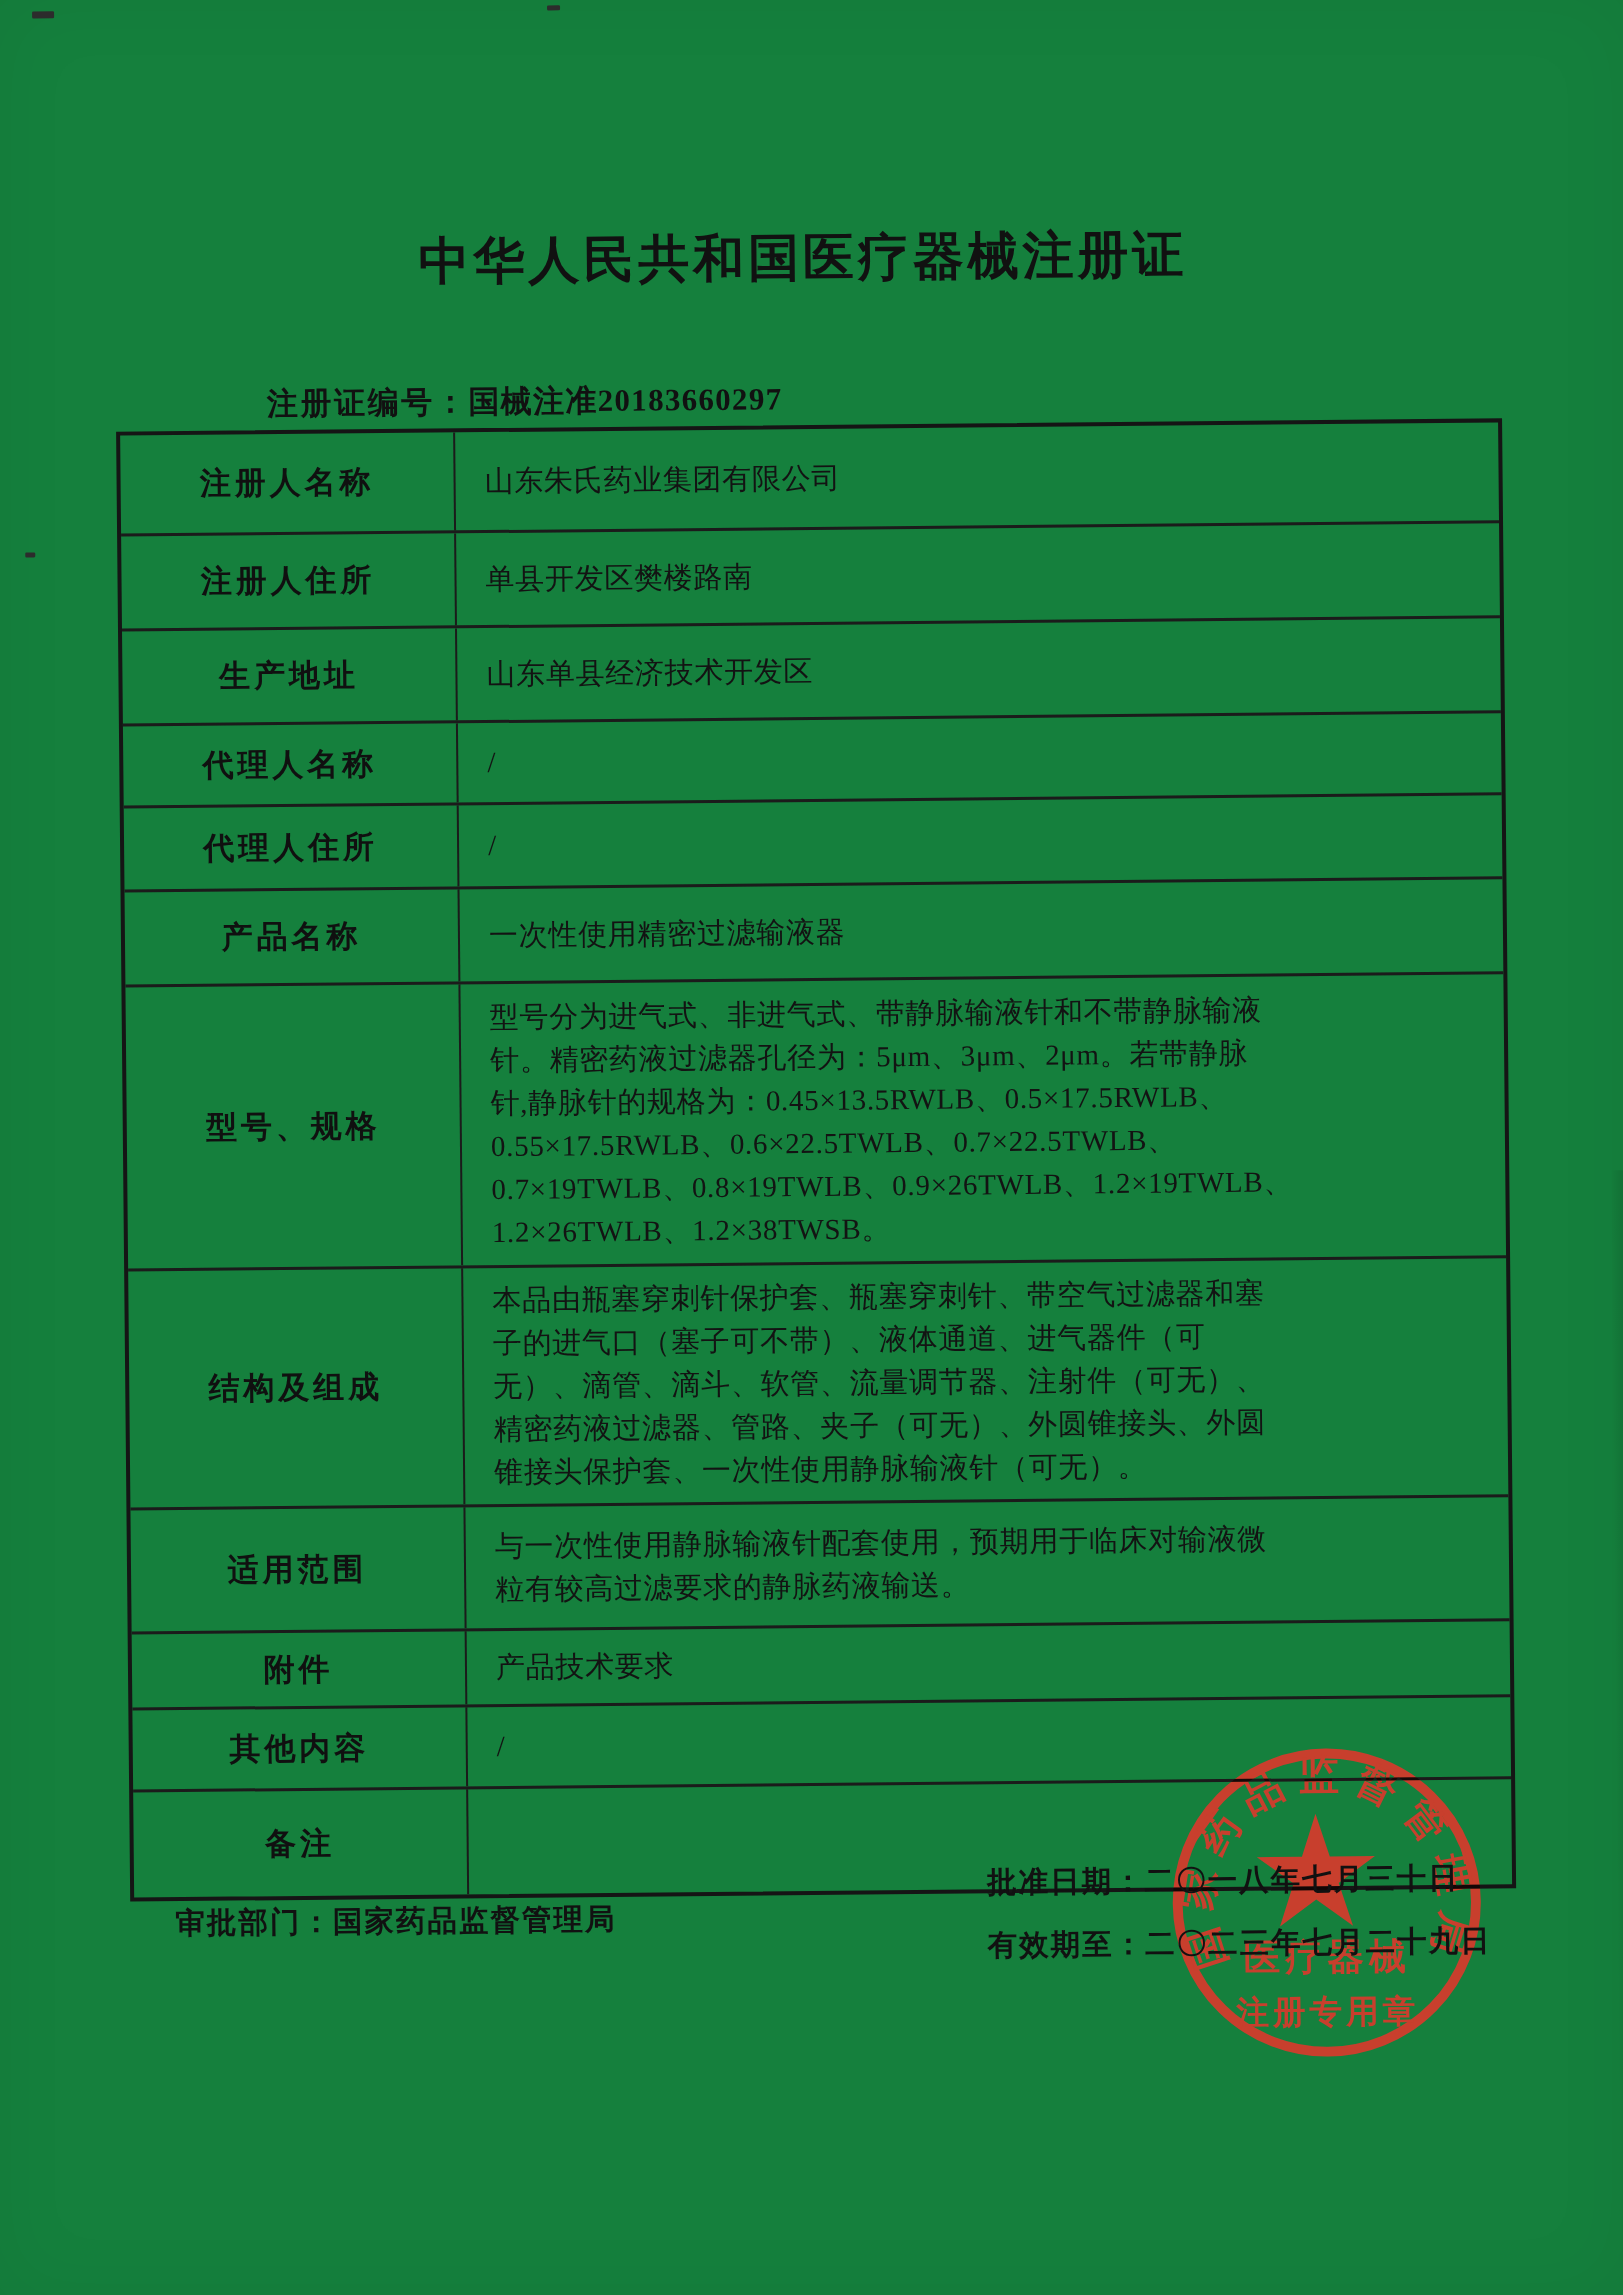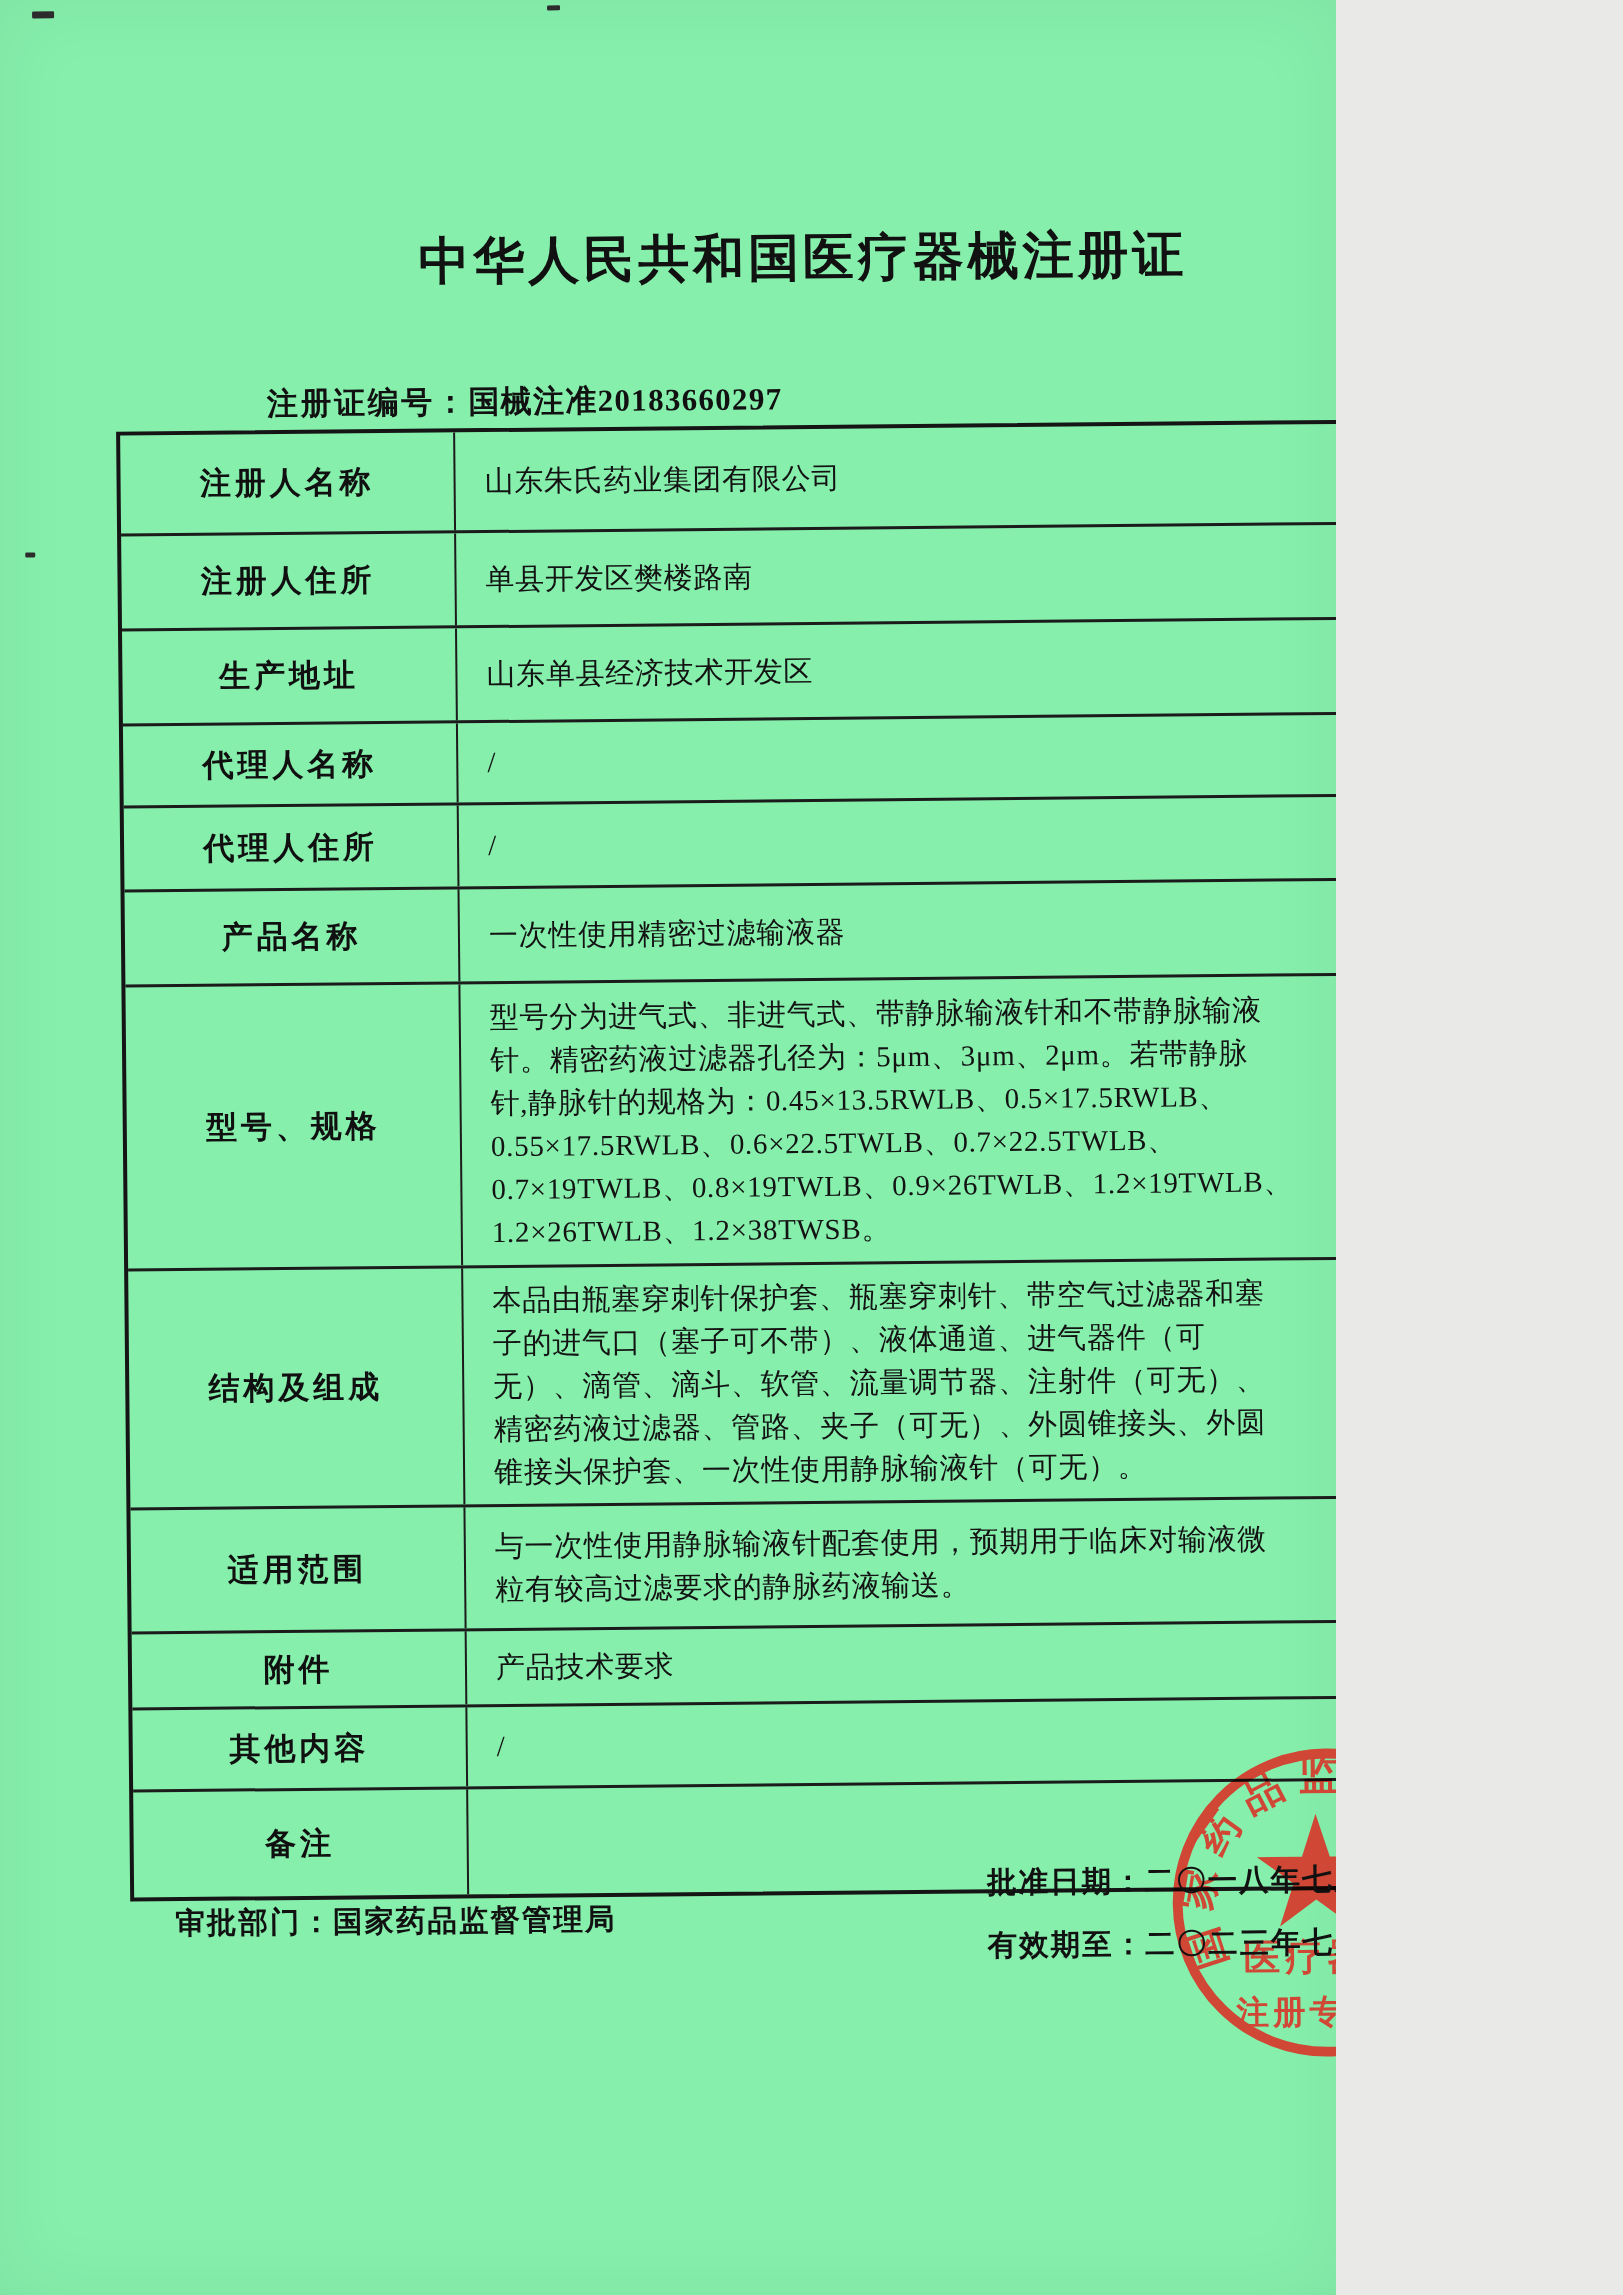--- a/index.html
+++ b/index.html
@@ -4,22 +4,22 @@
 <style>
   html,body{margin:0;padding:0;}
   body{
     width:1623px;height:2295px;
     background:#e9eae8;
     font-family:"Liberation Serif", serif;
     color:#161616;
     overflow:hidden;
   }
   .page{
-    position:relative;width:1336px;height:2295px;
-    background:#86efac;
+    position:relative;width:1623px;height:2295px;
+    background:#15803d;
     box-shadow:inset 0 0 79px rgba(0,0,0,0.05);
     overflow:hidden;
   }
   .sheet{
     position:absolute;left:0;top:0;width:1623px;height:2295px;
     transform:rotate(-0.55deg);
     transform-origin:50% 50%;
   }
   
   .speck{position:absolute;background:#2c2c2c;border-radius:1.3px;}

